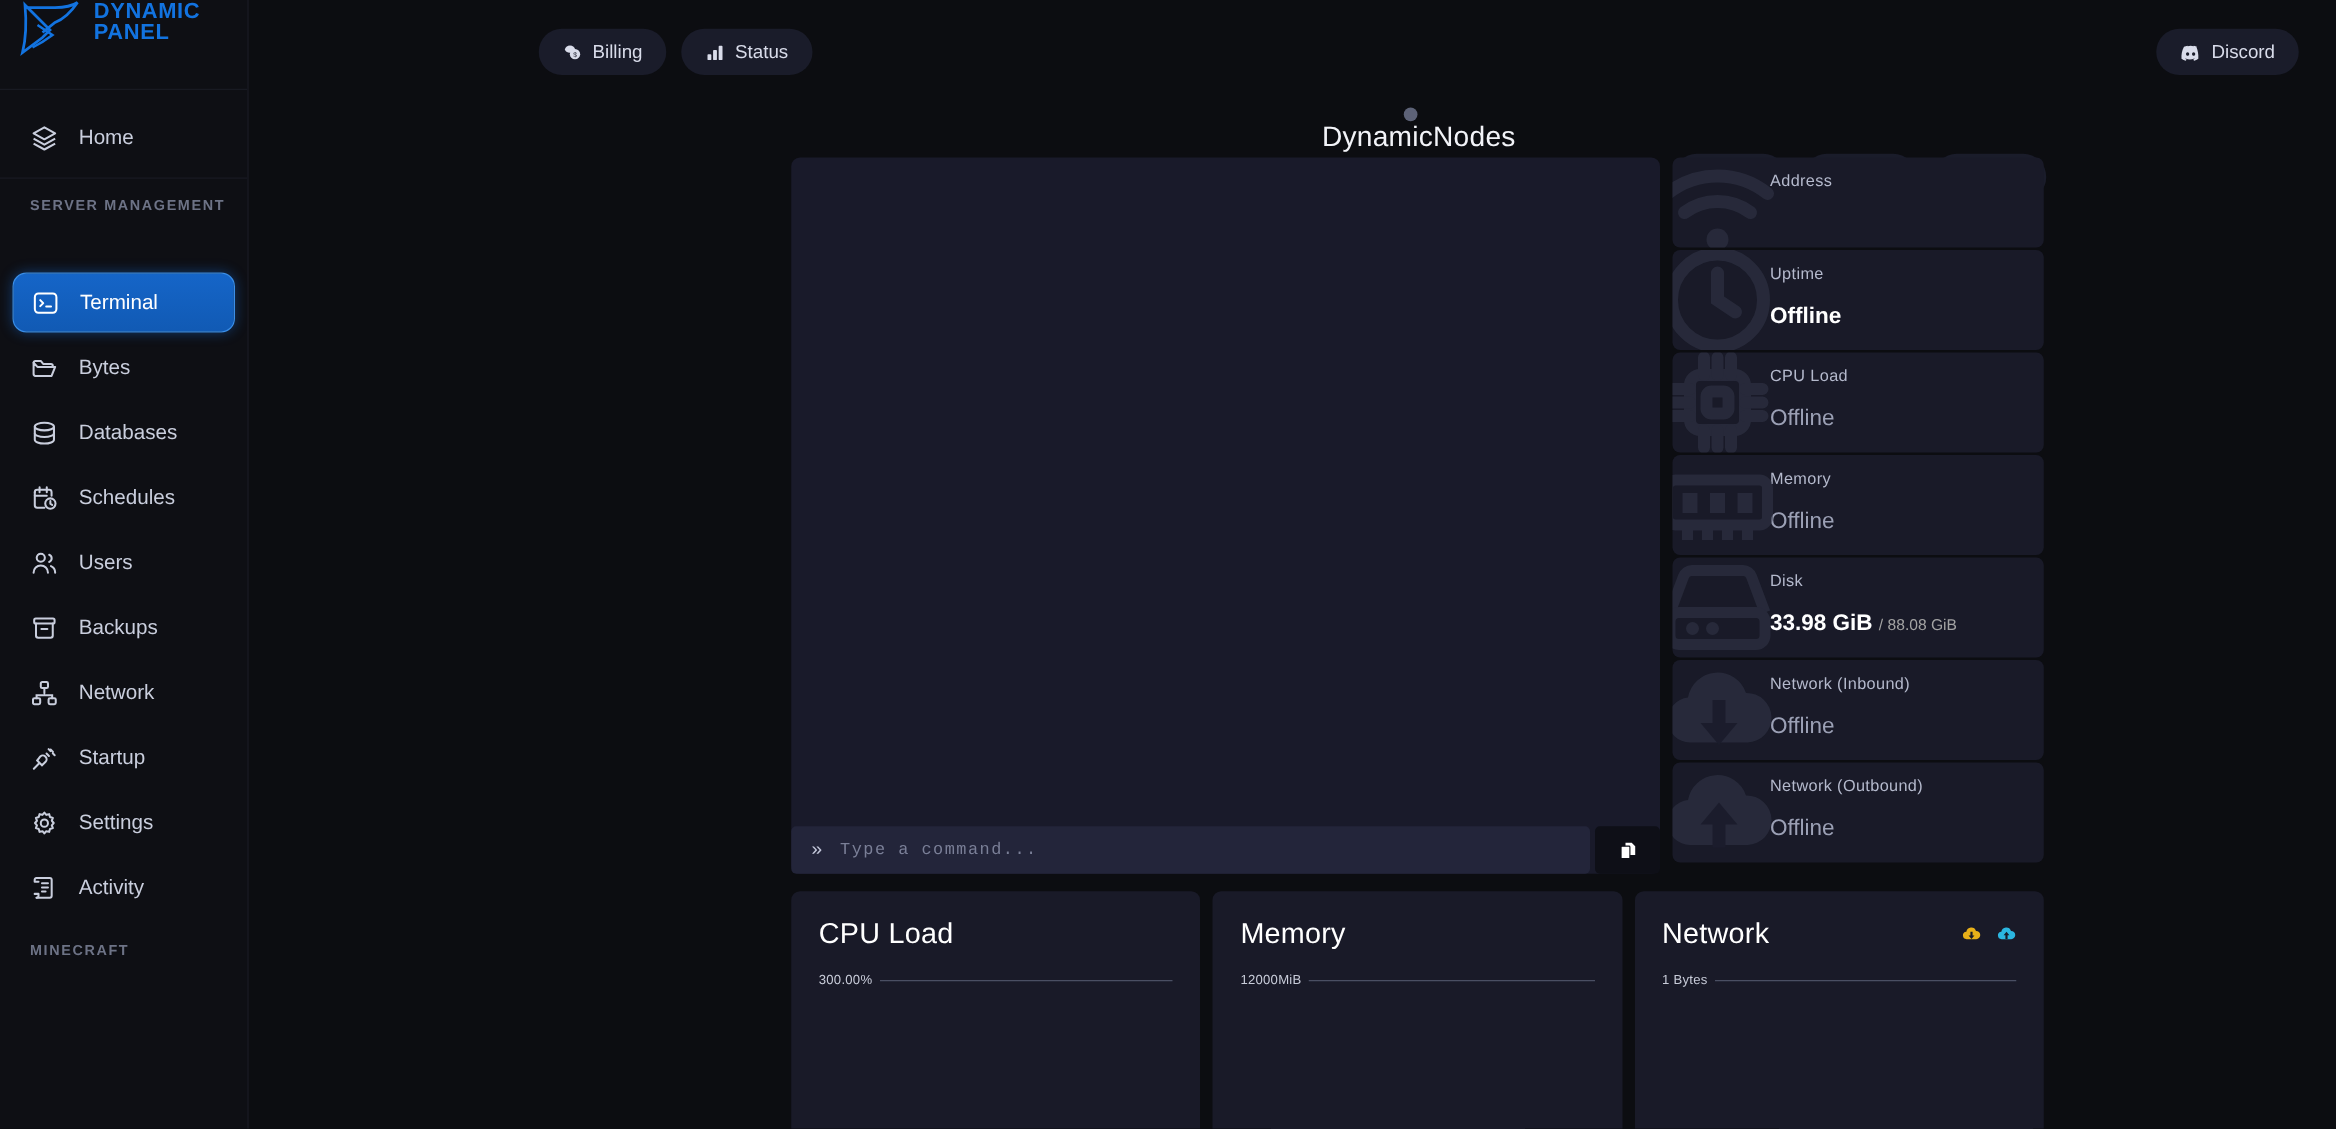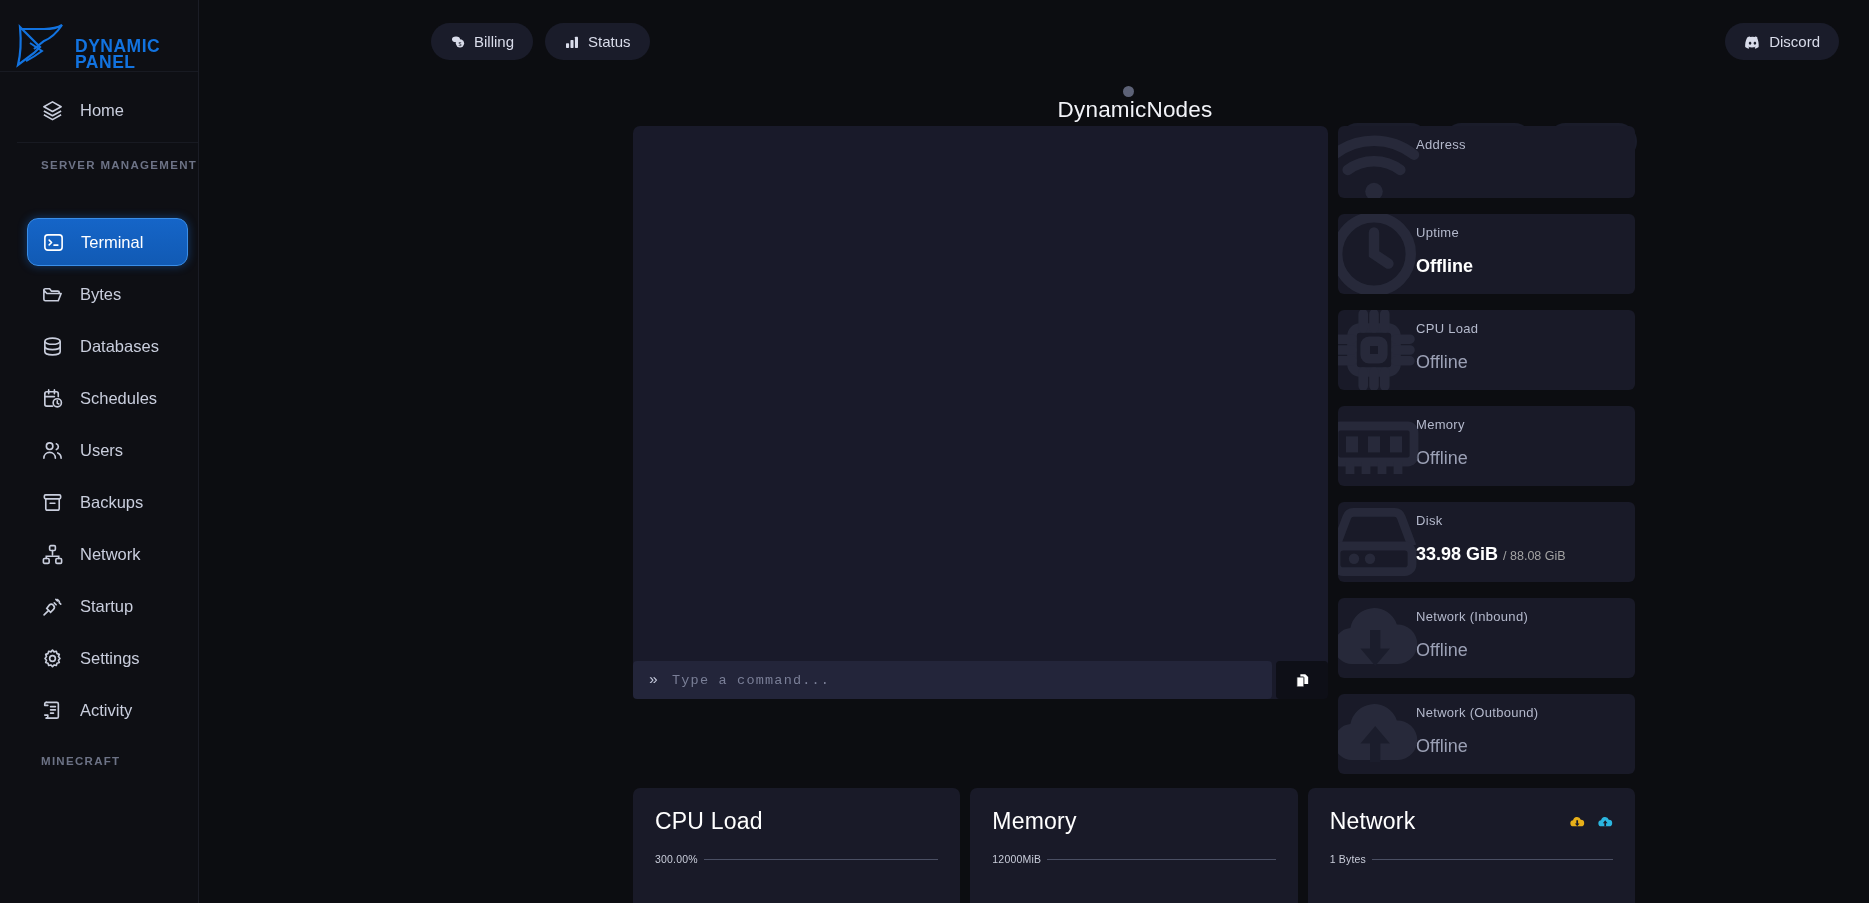--- a/index.html
+++ b/index.html
@@ -17,33 +17,33 @@
   .sidebar {
     width: 199px; height: 903px;
     background: #0e0f14;
     border-right: 1px solid #1b1d26;
     flex: 0 0 199px;
     position: relative;
     overflow: hidden;
   }
   .brand {
     height: 72px;
-    display: flex; align-items: flex-end;
+    display: flex; align-items: flex-start;
     padding-left: 14px;
     gap: 7px;
     border-bottom: 1px solid #181a22;
   }
   .brand-mark { width: 54px; height: 48px; flex: 0 0 54px; }
   .brand-text {
     font-size: 17.5px; font-weight: 800; line-height: 0.95;
     color: #1273e0; letter-spacing: 0.5px;
   }
   .brand-text span { display: block; }
 
-  .nav { padding: 10px 0 0 17px; }
+  .nav { padding: 10px 0 0 0; }
   .nav-item {
     display: flex; align-items: center; gap: 16px;
     height: 47px; margin: 5px 10px;
     padding-left: 14px;
     border-radius: 11px;
     color: #c9cedd; font-size: 16.5px;
     cursor: pointer;
   }
   .nav-item.active {
     background: linear-gradient(180deg, #1565c8 0%, #115ab4 100%);
@@ -132,21 +132,21 @@
     font-family: "Liberation Mono", monospace; letter-spacing: 1.2px;
   }
   .cmd-input::placeholder { color: #7a7f97; }
   .copy-btn {
     width: 52px; background: #0e0f17; border-radius: 4px;
     display: flex; align-items: center; justify-content: center;
     cursor: pointer;
   }
 
   
-  .stats { width: 297px; flex: 0 0 297px; display: flex; flex-direction: column; gap: 16px; }
+  .stats { width: 297px; flex: 0 0 297px; display: flex; flex-direction: column; gap: 2px; }
   .stat {
     position: relative; overflow: hidden;
     height: 80px;
     background: #191a28;
     border-radius: 6px;
     padding: 11px 0 0 78px;
   }
   .stat-ico {
     position: absolute; left: -12px; top: -8px;
     width: 96px; height: 96px;

